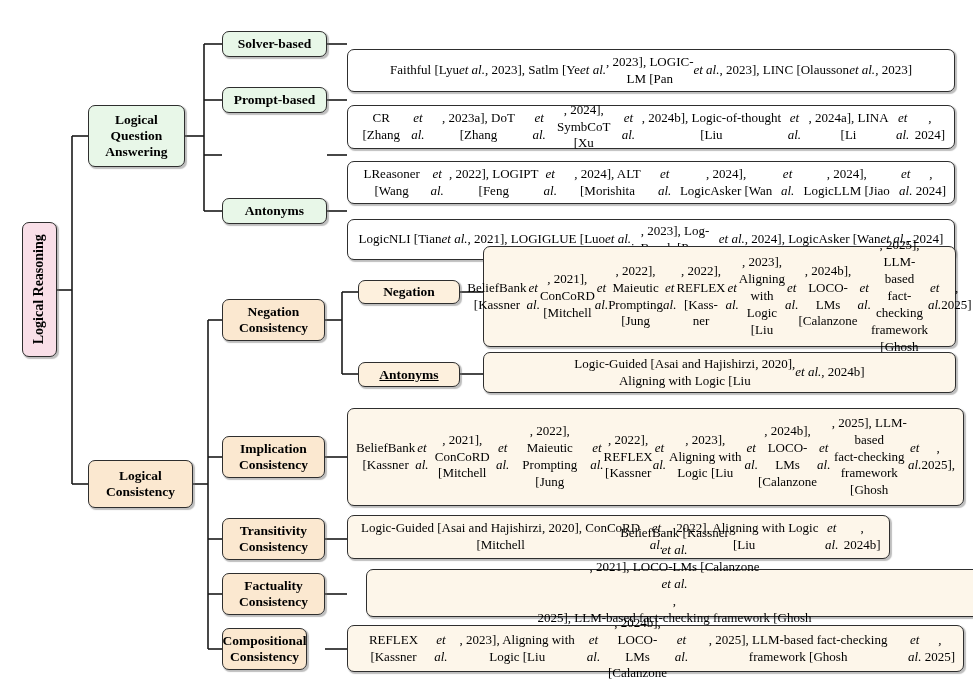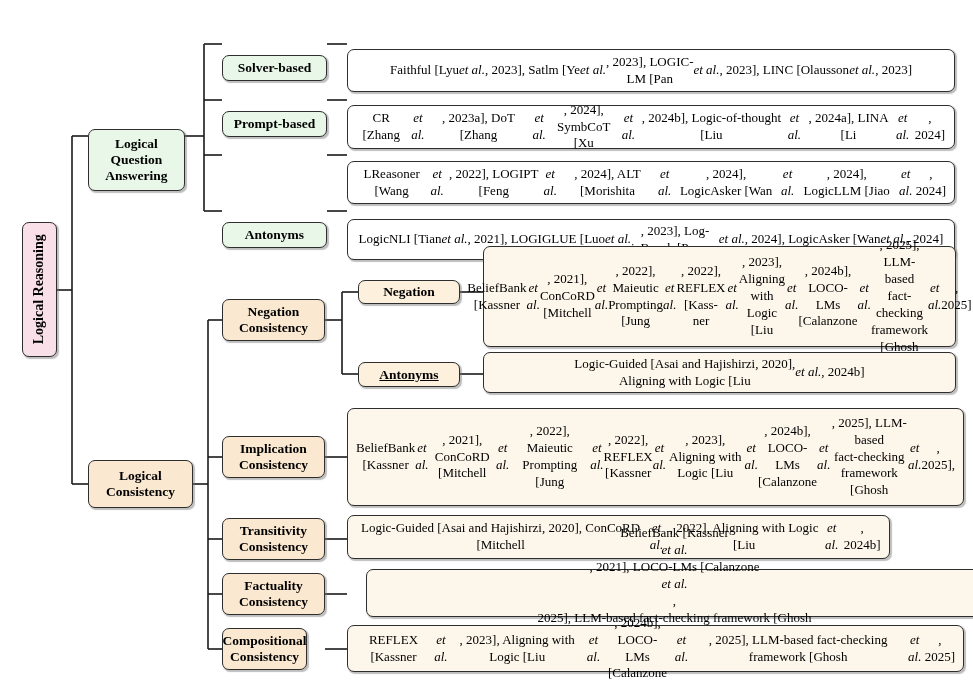--- a/index.html
+++ b/index.html
@@ -12,21 +12,21 @@
     position:absolute;box-sizing:border-box;
     border:1.6px solid #2e2e2e;border-radius:7px;
     display:flex;align-items:center;justify-content:center;
     text-align:center;white-space:pre-line;
     box-shadow:1.5px 1.5px 1px rgba(110,110,110,.45);
     line-height:1.18;
   }
   .branch{font-weight:bold;font-size:13.5px;padding:1px 3px;}
   .leaf{font-weight:normal;font-size:13px;line-height:1.3;padding:2px 8px;}
   .fill-root{background:#f9dfe8;}
-  .fill-green{background:#e8f7e8;margin-top:24px;}
+  .fill-green{background:#e8f7e8;}
   .fill-peach{background:#fbe8d0;}
   .fill-peach-light{background:#fdf0dd;}
   .fill-white{background:#ffffff;margin-top:28px;}
   .fill-cream{background:#fdf6ea;}
   .rot{transform:rotate(-90deg);white-space:nowrap;font-weight:bold;font-size:14px;}
   
   .p-root{left:22px;top:222px;width:35px;height:135px;}
   .p-qa{left:88px;top:105px;width:97px;height:62px;}
   .p-solver{left:222px;top:31px;width:105px;height:26px;}
   .p-prompt{left:222px;top:87px;width:105px;height:26px;}

